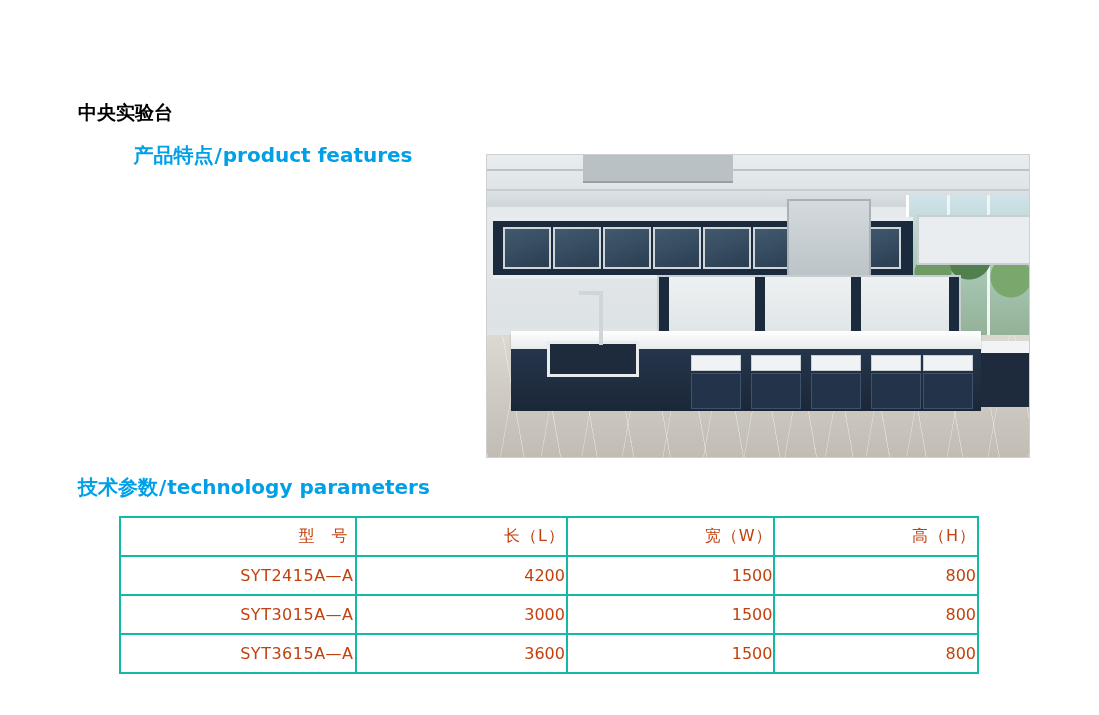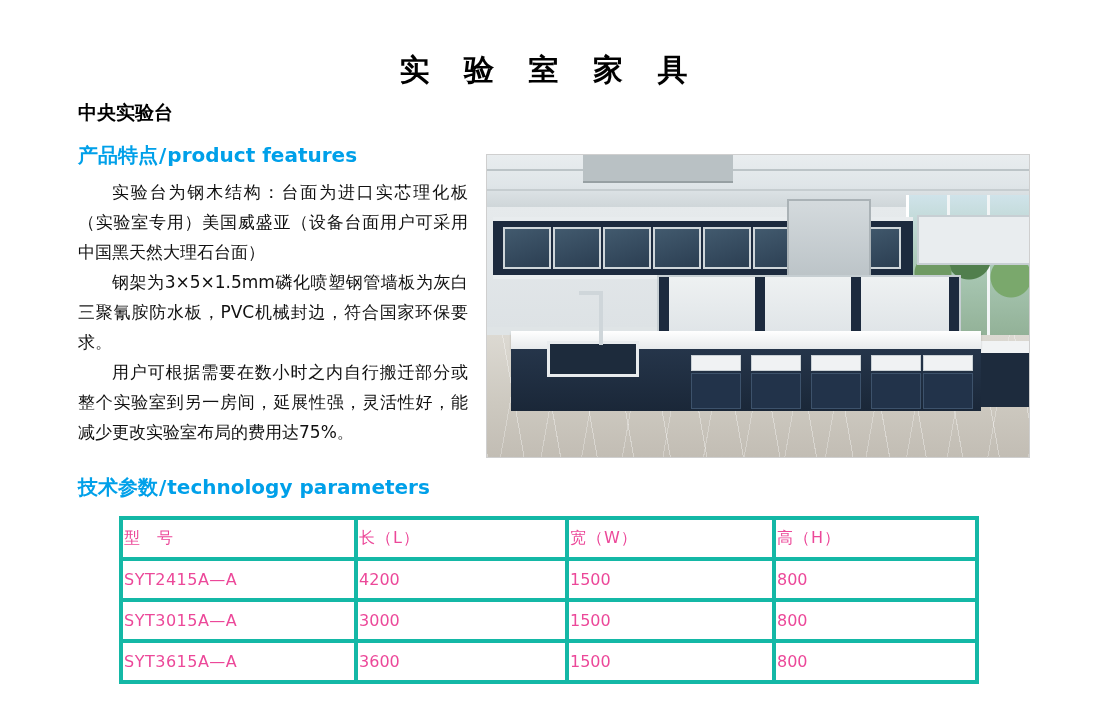--- a/index.html
+++ b/index.html
@@ -49,20 +49,21 @@
     margin: 0 0 16px 0;
     font-family: "DejaVu Sans", "Liberation Sans", sans-serif;
   }
   .heading-bi {
     font-size: 20px;
     font-weight: bold;
     color: #00a0e9;
     margin: 0 0 8px 0;
     font-family: "DejaVu Sans", "Liberation Sans", sans-serif;
     white-space: nowrap;
+    text-align: center;
   }
   .heading-bi .cn { letter-spacing: 0px; }
   .heading-bi .sep { padding: 0 1px; }
   .heading-bi .en { font-weight: bold; }
 
   .body-text {
     font-size: 17px;
     line-height: 30px;
     color: #111111;
     font-family: "DejaVu Sans", "Liberation Sans", sans-serif;
@@ -216,56 +217,50 @@
     position: absolute;
     left: 119px;
     top: 516px;
     width: 860px;
     border-collapse: collapse;
     font-size: 16px;
     font-family: "DejaVu Sans", "Liberation Sans", sans-serif;
   }
   table.params th,
   table.params td {
-    border: 4px solid #14b8a6;
-    text-align: left;
+    border: 2px solid #14b8a6;
+    text-align: right;
     height: 35px;
     font-weight: normal;
-    color: #ec4899;
+    color: #c2410c;
   }
   table.params th {
     letter-spacing: 1px;
     font-size: 16px;
   }
   table.params th:first-child { letter-spacing: 6px; }
   table.params td:first-child { letter-spacing: 0.5px; }
   table.params col.c1 { width: 236px; }
   table.params col.c2 { width: 212px; }
   table.params col.c3 { width: 208px; }
   table.params col.c4 { width: 204px; }
 </style>
 </head>
 <body>
 
 <div class="page">
 
-  <div class="main-title">实 验 室 家 具</div>
 
   <div class="left-col">
     <h2 class="section-title">中央实验台</h2>
 
     <div class="heading-bi">
       <span class="cn">产品特点</span><span class="sep">/</span><span class="en">product features</span>
     </div>
 
-    <div class="body-text">
-      <p>实验台为钢木结构：台面为进口实芯理化板（实验室专用）美国威盛亚（设备台面用户可采用中国黑天然大理石台面）</p>
-      <p>钢架为3×5×1.5mm磷化喷塑钢管墙板为灰白三聚氰胺防水板，PVC机械封边，符合国家环保要求。</p>
-      <p>用户可根据需要在数小时之内自行搬迁部分或整个实验室到另一房间，延展性强，灵活性好，能减少更改实验室布局的费用达75%。</p>
-    </div>
   </div>
 
   <div class="photo-wrap">
     <div class="photo">
       <div class="ph-ceiling">
         <div class="ph-duct"></div>
       </div>
       <div class="ph-wall"></div>
       <div class="ph-window">
         <div class="mullion" style="left:38px"></div>

